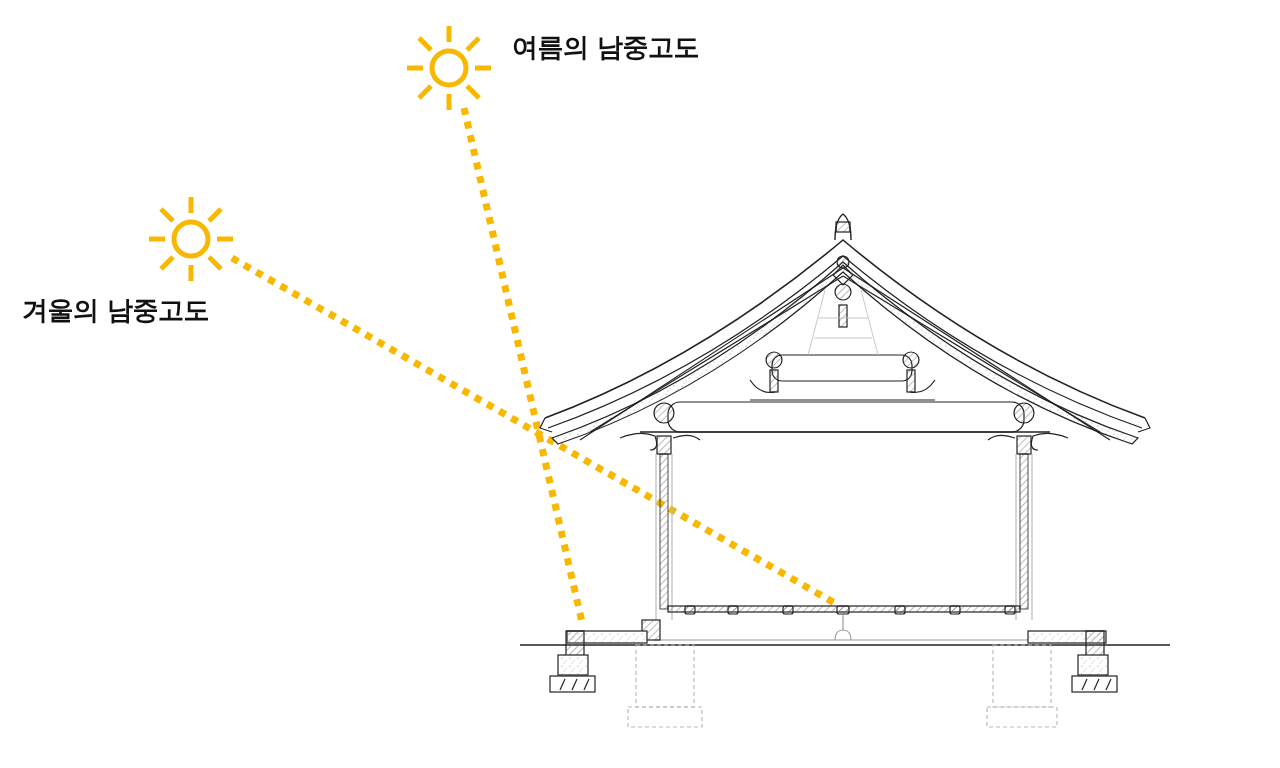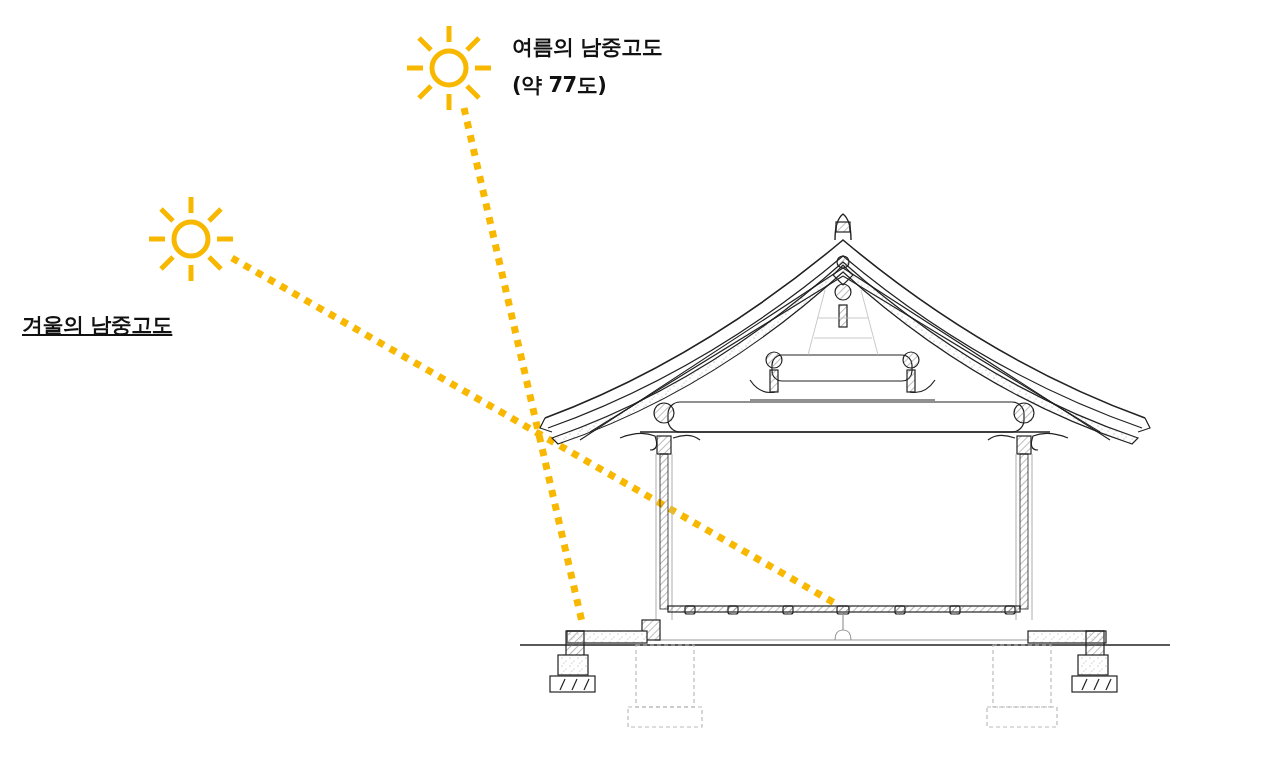--- a/index.html
+++ b/index.html
@@ -1,27 +1,26 @@
 <!DOCTYPE html>
 <html><head>
 <meta charset="utf-8">
 <style>
   html, body { margin: 0; padding: 0; background: #ffffff; }
   body { width: 1280px; height: 768px; position: relative; overflow: hidden; font-family: "DejaVu Sans", sans-serif; }
-  .label { position: absolute; font-family: "DejaVu Sans", sans-serif; font-weight: bold; color: #111111; font-size: 21px; line-height: 38px; letter-spacing: -0.5px; white-space: nowrap; }
+  .label { position: absolute; font-family: "DejaVu Sans", sans-serif; font-weight: bold; color: #111111; font-size: 26px; line-height: 38px; letter-spacing: -0.5px; white-space: nowrap; }
   #summary-label { left: 512px; top: 28px; }
-  #winter-label { left: 22px; top: 306px; text-decoration: underline; }
+  #winter-label { left: 22px; top: 291px; }
   svg#diagram { position: absolute; left: 0; top: 0; }
 </style>
 </head>
 <body>
 
 <div class="label" id="summary-label">
   <div>여름의 남중고도</div>
-  <div>(약 77도)</div>
 </div>
 
 <div class="label" id="winter-label">
   <div>겨울의 남중고도</div>
 </div>
 
 <svg id="diagram" width="1280" height="768" viewBox="0 0 1280 768" xmlns="http://www.w3.org/2000/svg">
   <defs>
     <pattern id="hatch" width="5" height="5" patternUnits="userSpaceOnUse" patternTransform="rotate(45)">
       <line x1="0" y1="0" x2="0" y2="5" stroke="#777" stroke-width="1"></line>

